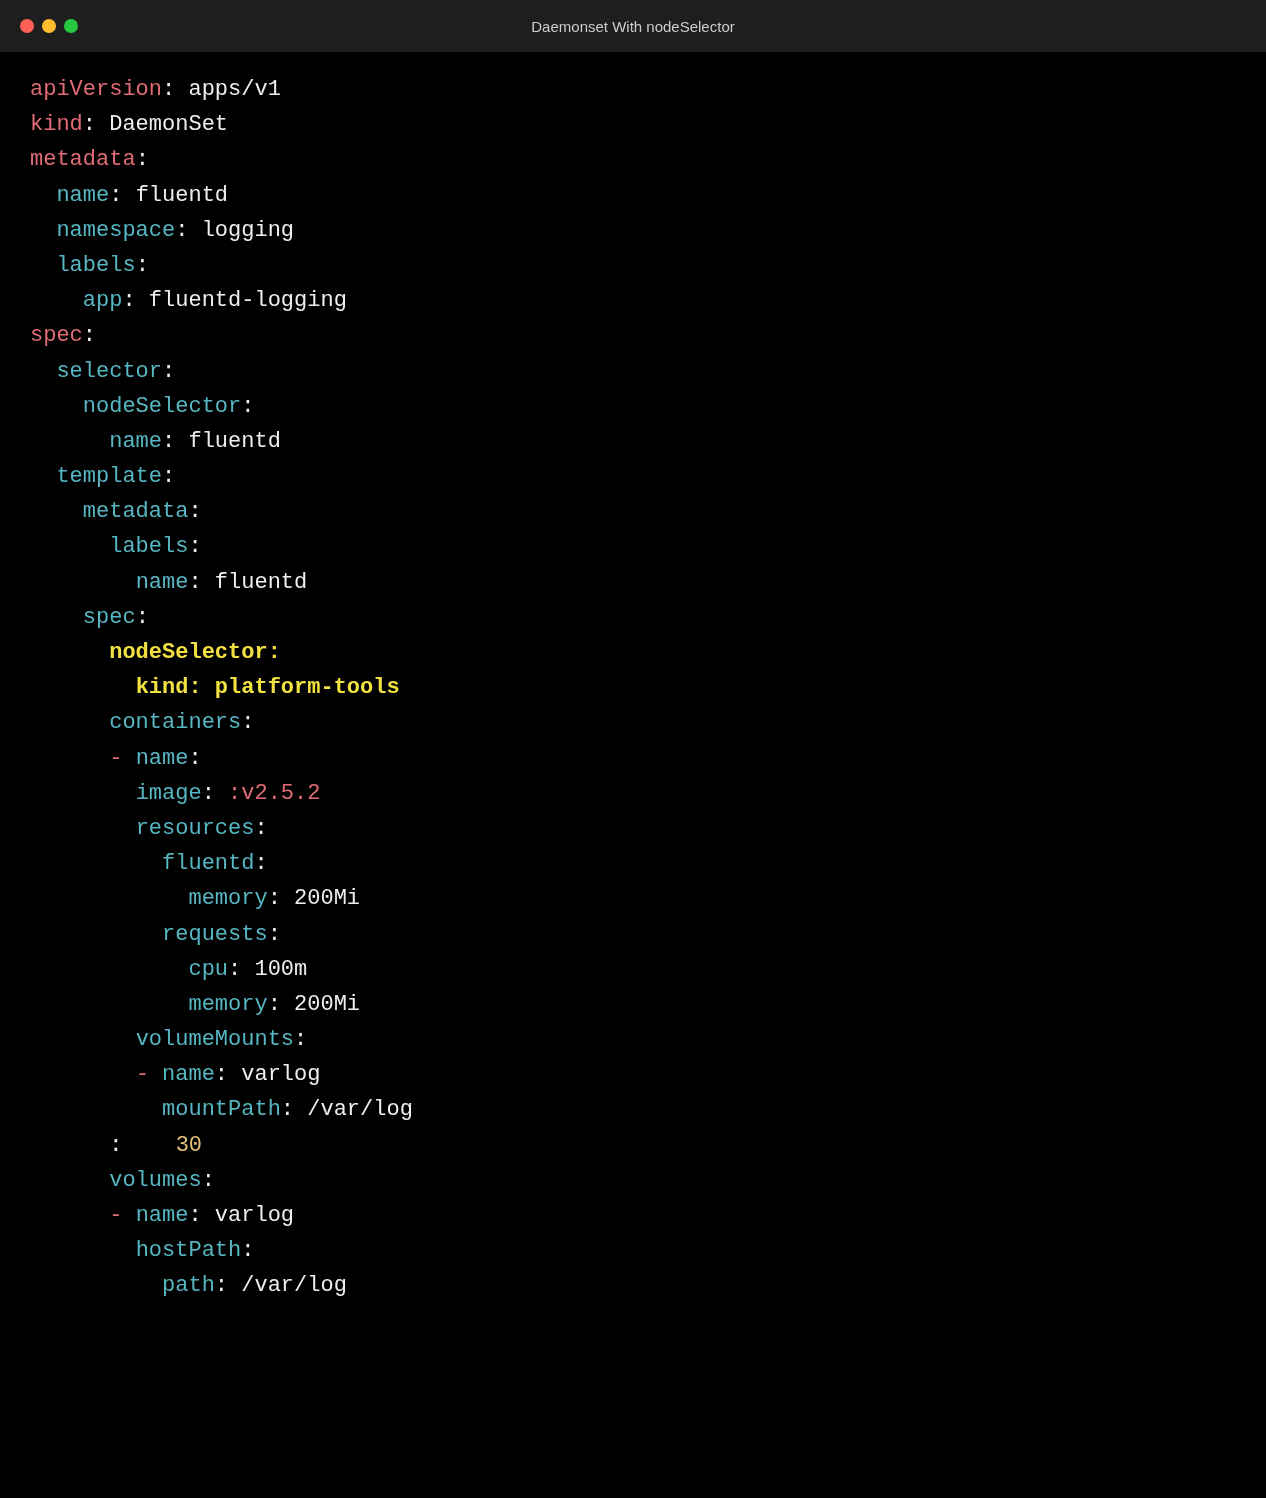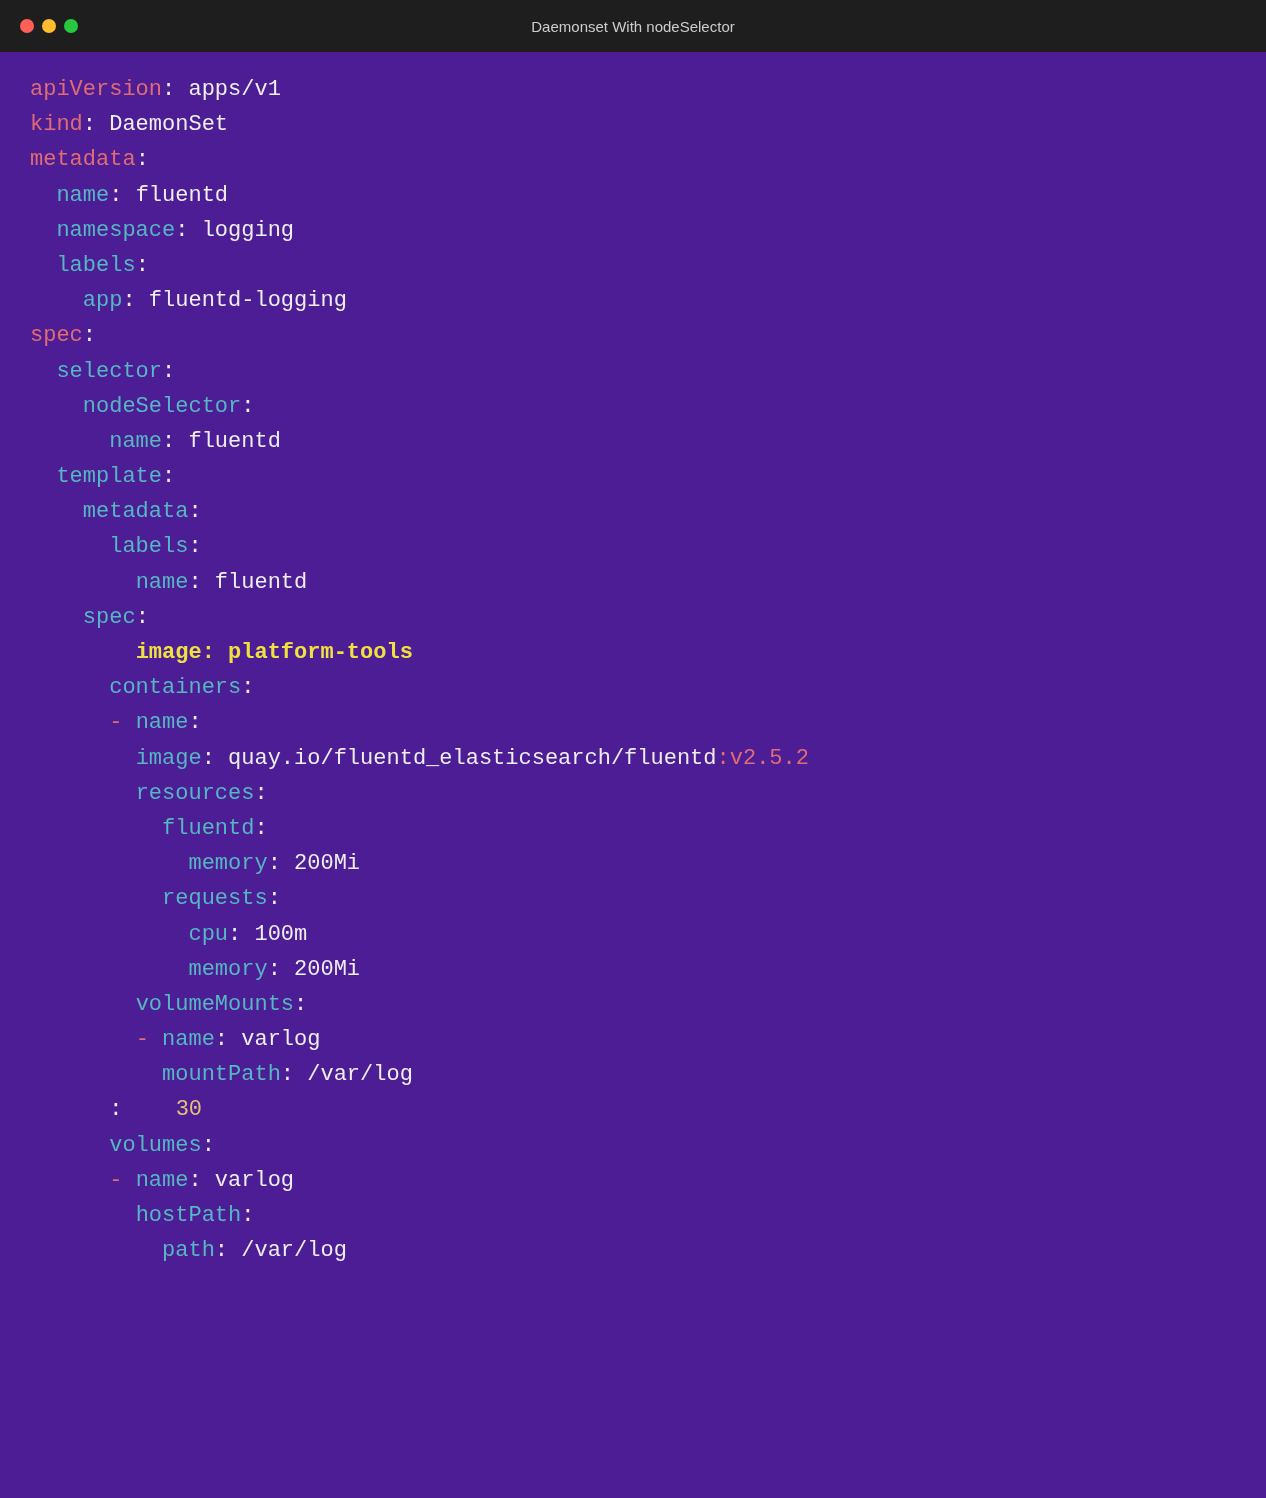--- a/index.html
+++ b/index.html
@@ -10,21 +10,21 @@
 
     body {
       background-color: #1a1a1a;
       font-family: 'Courier New', Courier, monospace;
       width: 1266px;
       min-height: 1498px;
       overflow-x: hidden;
     }
 
     .window {
-      background-color: #4c1d95;
+      background-color: #000000;
       width: 1266px;
       min-height: 1498px;
       position: relative;
     }
 
     .title-bar {
       display: flex;
       align-items: center;
       justify-content: center;
       padding: 12px 20px;
@@ -111,24 +111,25 @@
       <div class="line"><span class="val-white">    </span><span class="key-cyan">app</span><span class="val-white">: </span><span class="val-white">fluentd-logging</span></div>
       <div class="line"><span class="key-red">spec</span><span class="val-white">:</span></div>
       <div class="line"><span class="val-white">  </span><span class="key-cyan">selector</span><span class="val-white">:</span></div>
       <div class="line"><span class="val-white">    </span><span class="key-cyan">nodeSelector</span><span class="val-white">:</span></div>
       <div class="line"><span class="val-white">      </span><span class="key-cyan">name</span><span class="val-white">: </span><span class="val-white">fluentd</span></div>
       <div class="line"><span class="val-white">  </span><span class="key-cyan">template</span><span class="val-white">:</span></div>
       <div class="line"><span class="val-white">    </span><span class="key-cyan">metadata</span><span class="val-white">:</span></div>
       <div class="line"><span class="val-white">      </span><span class="key-cyan">labels</span><span class="val-white">:</span></div>
       <div class="line"><span class="val-white">        </span><span class="key-cyan">name</span><span class="val-white">: </span><span class="val-white">fluentd</span></div>
       <div class="line"><span class="val-white">    </span><span class="key-cyan">spec</span><span class="val-white">:</span></div>
-      <div class="line"><span class="val-white">        </span><span class="highlighted-yellow">image: platform-tools</span></div>
+      <div class="line"><span class="val-white">      </span><span class="highlighted-yellow">nodeSelector:</span></div>
+      <div class="line"><span class="val-white">        </span><span class="highlighted-yellow">kind: platform-tools</span></div>
       <div class="line"><span class="val-white">      </span><span class="key-cyan">containers</span><span class="val-white">:</span></div>
       <div class="line"><span class="val-white">      </span><span class="dash-red">- </span><span class="key-cyan">name</span><span class="val-white">: </span></div>
-      <div class="line"><span class="val-white">        </span><span class="key-cyan">image</span><span class="val-white">: </span><span class="val-white">quay.io/fluentd_elasticsearch/fluentd</span><span class="key-red">:v2.5.2</span></div>
+      <div class="line"><span class="val-white">        </span><span class="key-cyan">image</span><span class="val-white">: </span><span class="key-red">:v2.5.2</span></div>
       <div class="line"><span class="val-white">        </span><span class="key-cyan">resources</span><span class="val-white">:</span></div>
       <div class="line"><span class="val-white">          </span><span class="key-cyan">fluentd</span><span class="val-white">:</span></div>
       <div class="line"><span class="val-white">            </span><span class="key-cyan">memory</span><span class="val-white">: </span><span class="val-white">200Mi</span></div>
       <div class="line"><span class="val-white">          </span><span class="key-cyan">requests</span><span class="val-white">:</span></div>
       <div class="line"><span class="val-white">            </span><span class="key-cyan">cpu</span><span class="val-white">: </span><span class="val-white">100m</span></div>
       <div class="line"><span class="val-white">            </span><span class="key-cyan">memory</span><span class="val-white">: </span><span class="val-white">200Mi</span></div>
       <div class="line"><span class="val-white">        </span><span class="key-cyan">volumeMounts</span><span class="val-white">:</span></div>
       <div class="line"><span class="val-white">        </span><span class="dash-red">- </span><span class="key-cyan">name</span><span class="val-white">: </span><span class="val-white">varlog</span></div>
       <div class="line"><span class="val-white">          </span><span class="key-cyan">mountPath</span><span class="val-white">: </span><span class="val-white">/var/log</span></div>
       <div class="line"><span class="val-white">      </span><span class="val-white">: </span><span class="key-orange">30</span></div>

